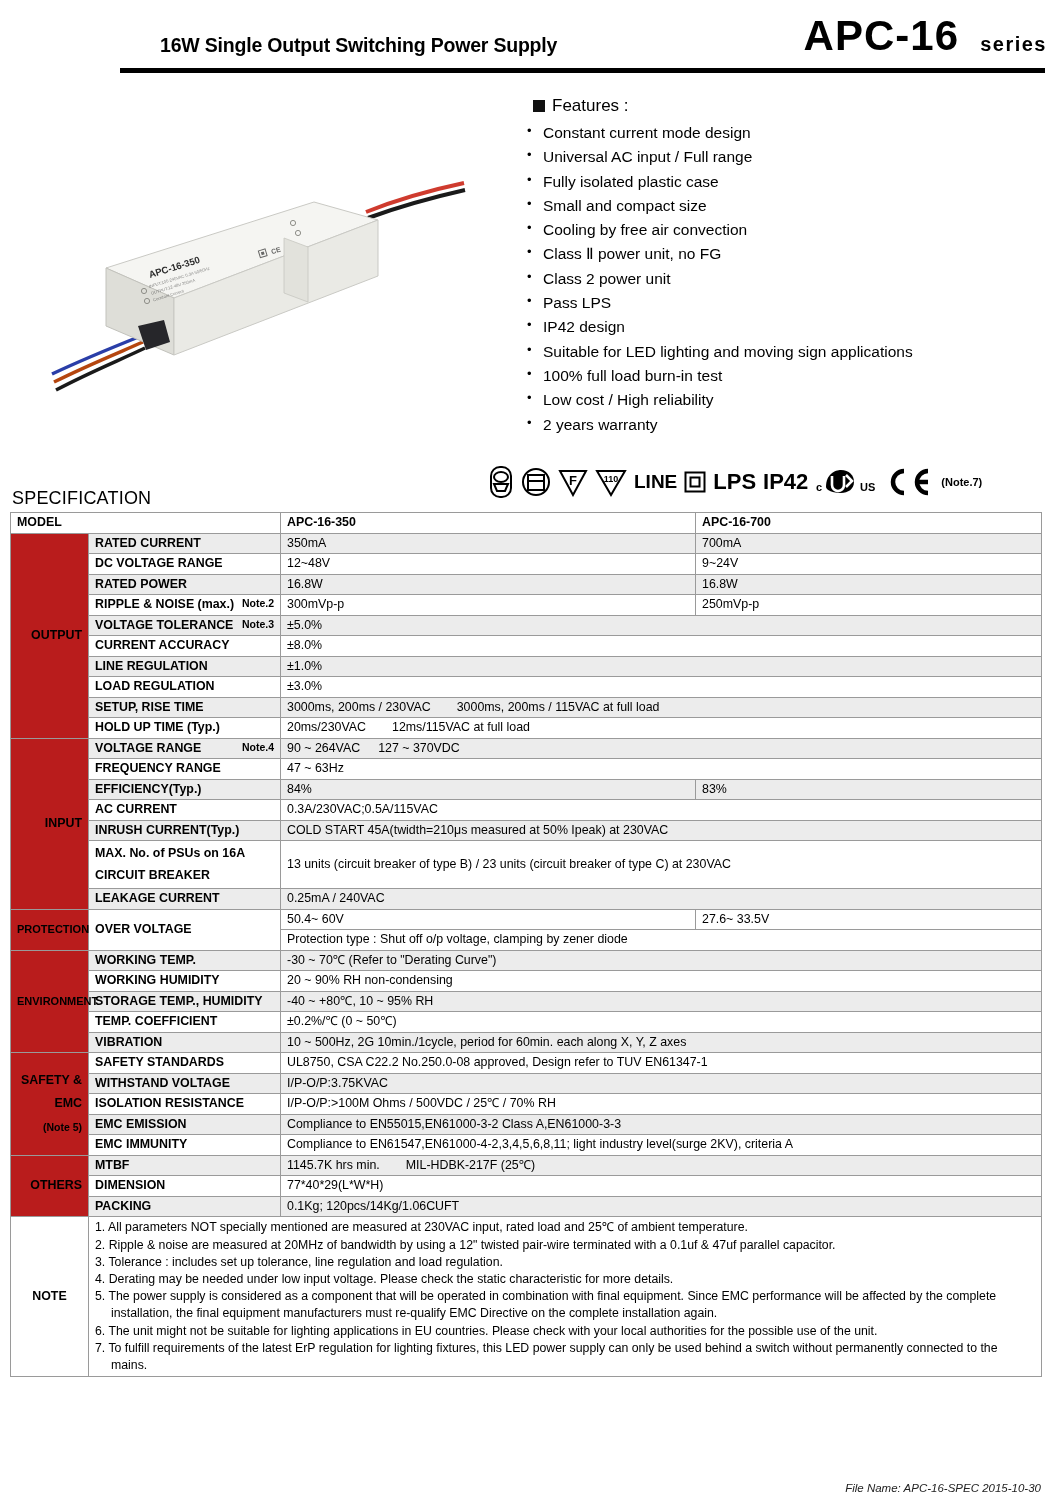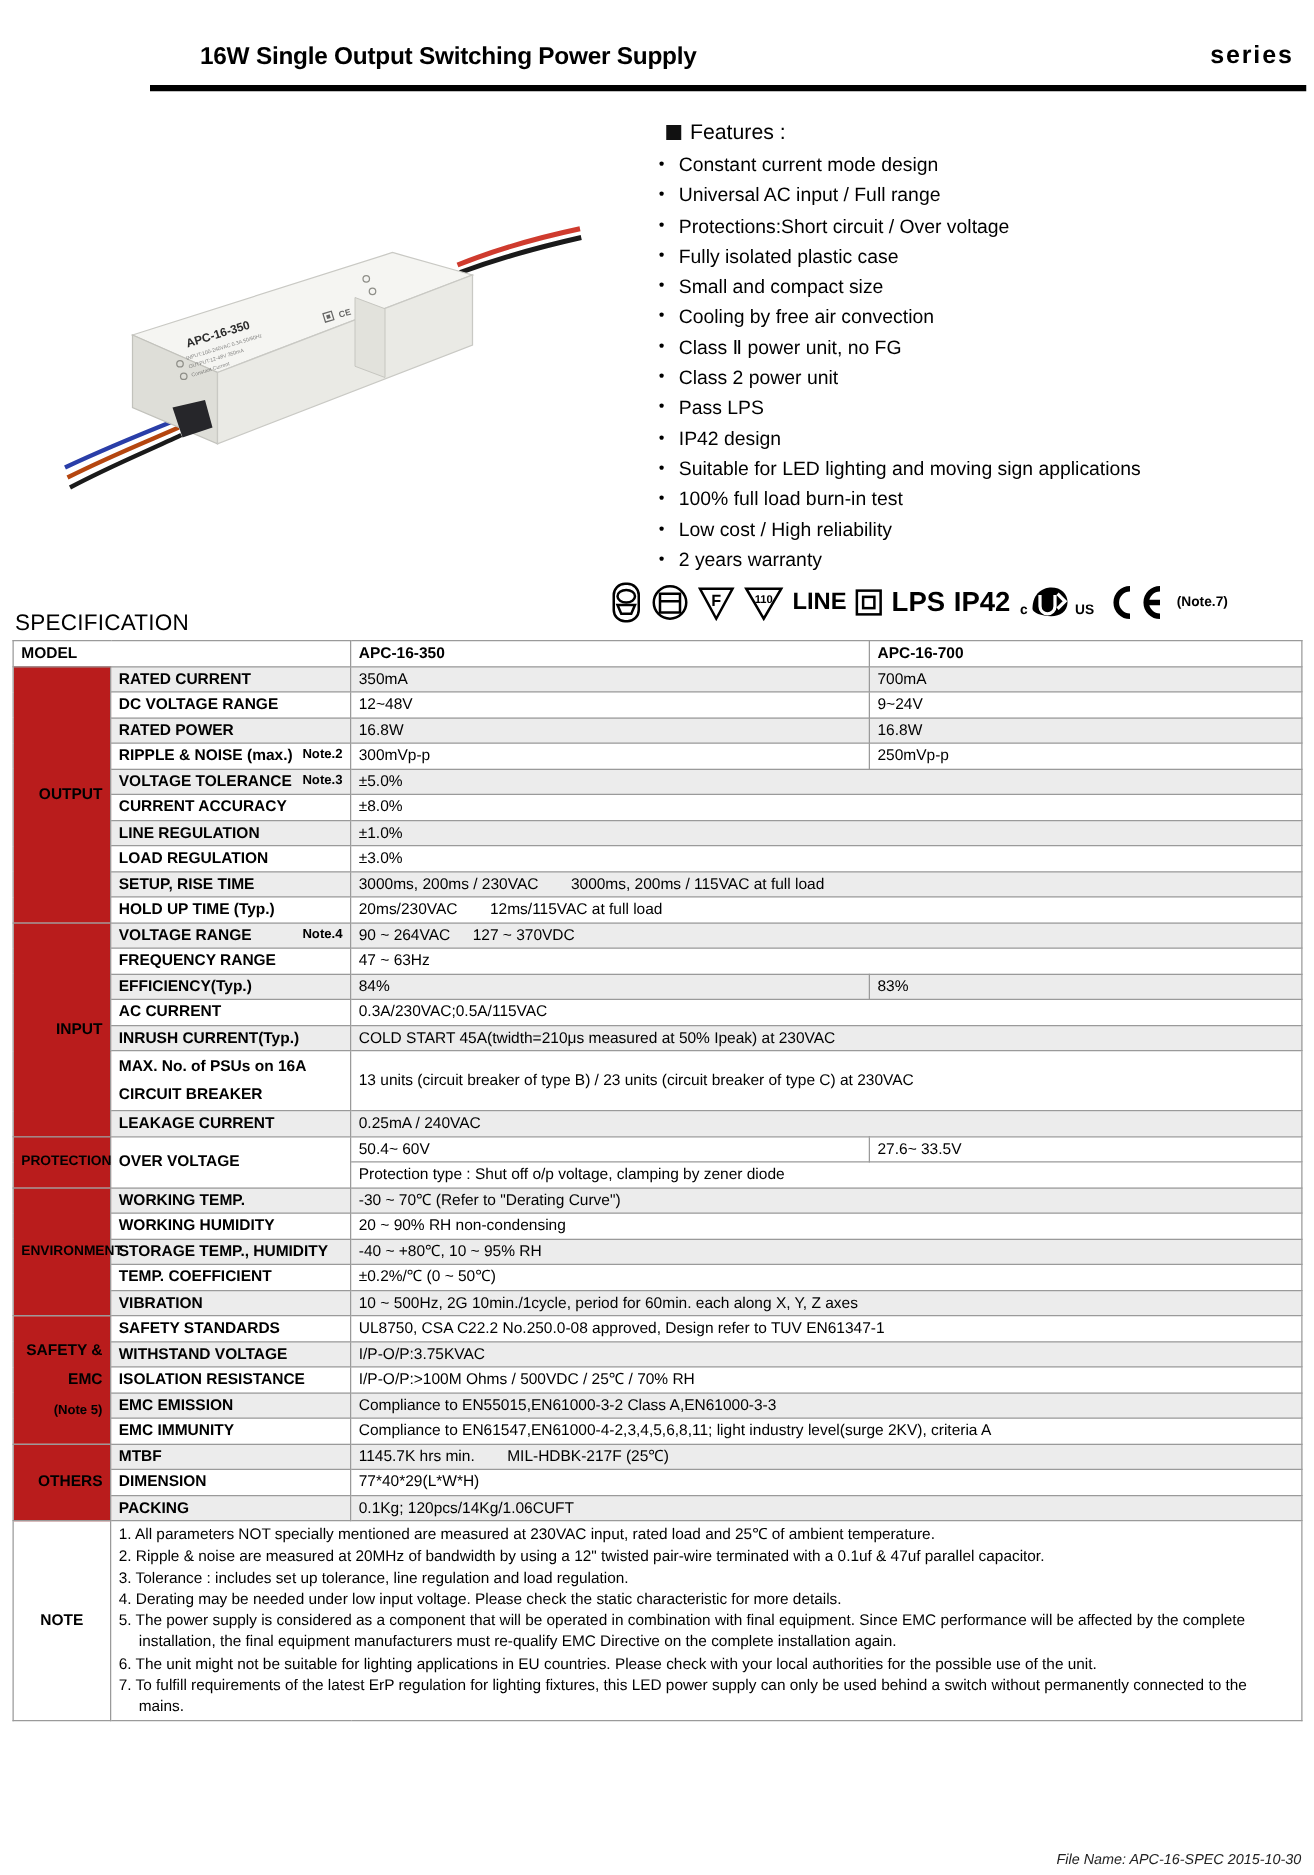--- a/index.html
+++ b/index.html
@@ -19,21 +19,21 @@
     position:absolute; left:160px; top:34px;
     font-size: 19.5px; font-weight: 700; letter-spacing: -0.2px;
     white-space: nowrap;
   }
   .hdr-title {
     position:absolute; right:92px; top:12px;
     font-size: 42px; font-weight: 800; letter-spacing: 1px;
     white-space: nowrap;
   }
   .hdr-series {
-    position:absolute; right:16px; top:33px;
+    position:absolute; right:4px; top:33px;
     font-size: 20px; font-weight: 700; letter-spacing: 1.5px;
   }
   .hdr-rule {
     position:absolute; left:120px; right:6px; top:68px;
     height: 5px; background:#000;
   }
 
   
   .product { position:absolute; left:46px; top:150px; width:420px; height:270px; }
   .product svg { display:block; }
@@ -115,20 +115,21 @@
   .footer {
     position:absolute; right:10px; bottom:6px;
     font-size:11.5px; font-style:italic; color:#222;margin-left:28px;
   }
 </style>
 </head>
 <body>
 
 <div class="header">
   <div class="hdr-sub">16W Single Output Switching Power Supply</div>
+  <div class="hdr-title">APC-16</div>
   <div class="hdr-series">series</div>
   <div class="hdr-rule"></div>
 </div>
 
 <div class="product">
   <svg width="420" height="270" viewBox="0 0 420 270">
 
     <path d="M320 62 C350 50 385 40 418 33" stroke="#cf3b2e" stroke-width="4" fill="none"></path>
     <path d="M322 68 C352 57 388 47 419 40" stroke="#1a1a1a" stroke-width="4" fill="none"></path>
 
@@ -171,21 +172,20 @@
 </div>
 
 <div class="features">
   <div class="feat-head">
     <span class="feat-square"></span>
     <span>Features :</span>
   </div>
   <ul class="feat-list">
     <li>Constant current mode design</li>
     <li>Universal AC input / Full range</li>
-    <li>Protections:Short circuit / Over voltage</li>
     <li>Fully isolated plastic case</li>
     <li>Small and compact size</li>
     <li>Cooling by free air convection</li>
     <li>Class Ⅱ power unit, no FG</li>
     <li>Class 2 power unit</li>
     <li>Pass LPS</li>
     <li>IP42 design</li>
     <li>Suitable for LED lighting and moving sign applications</li>
     <li>100% full load burn-in test</li>
     <li>Low cost / High reliability</li>

